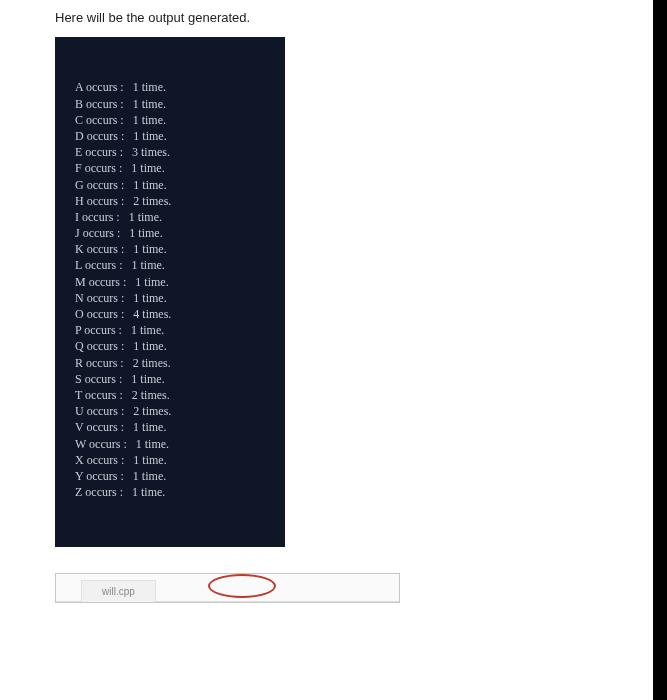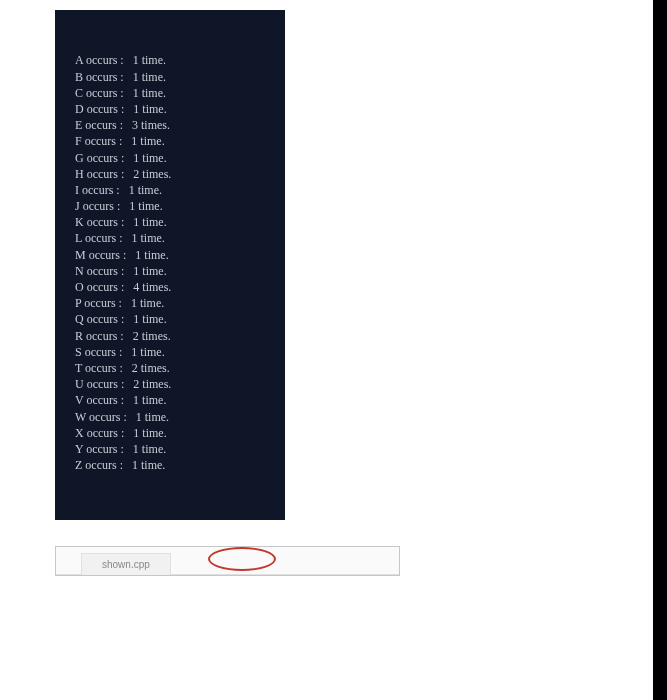--- a/index.html
+++ b/index.html
@@ -88,27 +88,28 @@
       left: 152px;
       top: 0px;
       pointer-events: none;
     }
   </style>
 </head>
 <body>
 
 <div class="page">
 
+  <div class="intro-line">Here will be the output generated.</div>
 
   <div class="terminal">
     <div id="terminal-rows"><div class="terminal-row">A occurs :   1 time.</div><div class="terminal-row">B occurs :   1 time.</div><div class="terminal-row">C occurs :   1 time.</div><div class="terminal-row">D occurs :   1 time.</div><div class="terminal-row">E occurs :   3 times.</div><div class="terminal-row">F occurs :   1 time.</div><div class="terminal-row">G occurs :   1 time.</div><div class="terminal-row">H occurs :   2 times.</div><div class="terminal-row">I occurs :   1 time.</div><div class="terminal-row">J occurs :   1 time.</div><div class="terminal-row">K occurs :   1 time.</div><div class="terminal-row">L occurs :   1 time.</div><div class="terminal-row">M occurs :   1 time.</div><div class="terminal-row">N occurs :   1 time.</div><div class="terminal-row">O occurs :   4 times.</div><div class="terminal-row">P occurs :   1 time.</div><div class="terminal-row">Q occurs :   1 time.</div><div class="terminal-row">R occurs :   2 times.</div><div class="terminal-row">S occurs :   1 time.</div><div class="terminal-row">T occurs :   2 times.</div><div class="terminal-row">U occurs :   2 times.</div><div class="terminal-row">V occurs :   1 time.</div><div class="terminal-row">W occurs :   1 time.</div><div class="terminal-row">X occurs :   1 time.</div><div class="terminal-row">Y occurs :   1 time.</div><div class="terminal-row">Z occurs :   1 time.</div></div>
   </div>
 
 
   <div class="editor-box">
     <div class="tab-bar">
-      <div class="tab inactive">shown.cpp</div>
+      <div class="tab inactive">will.cpp</div>
       <div class="circle-mark"></div>
     </div>
 
   </div>
 
 </div>
 
 </body></html>

